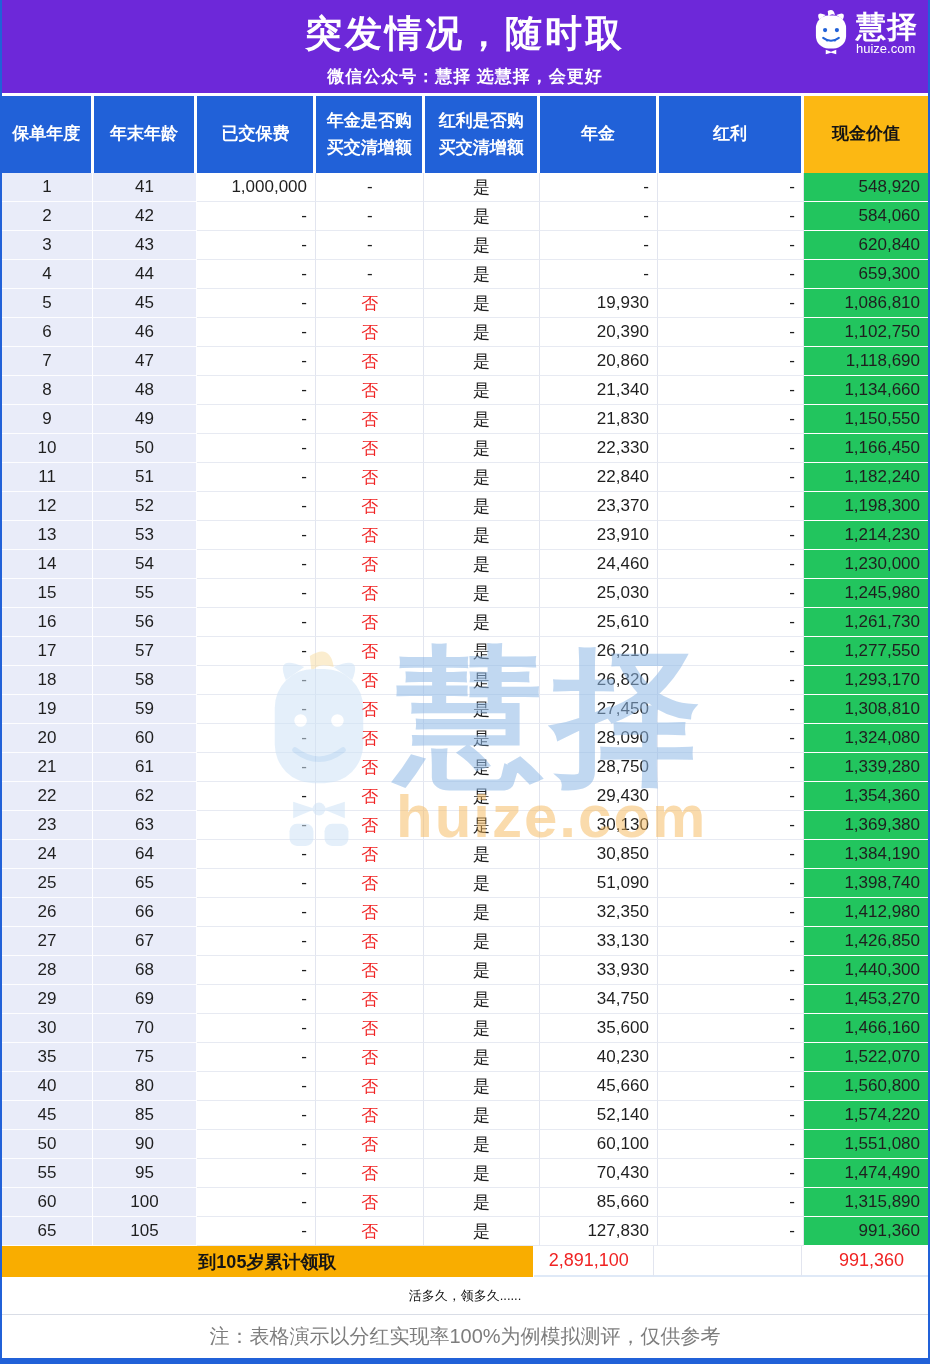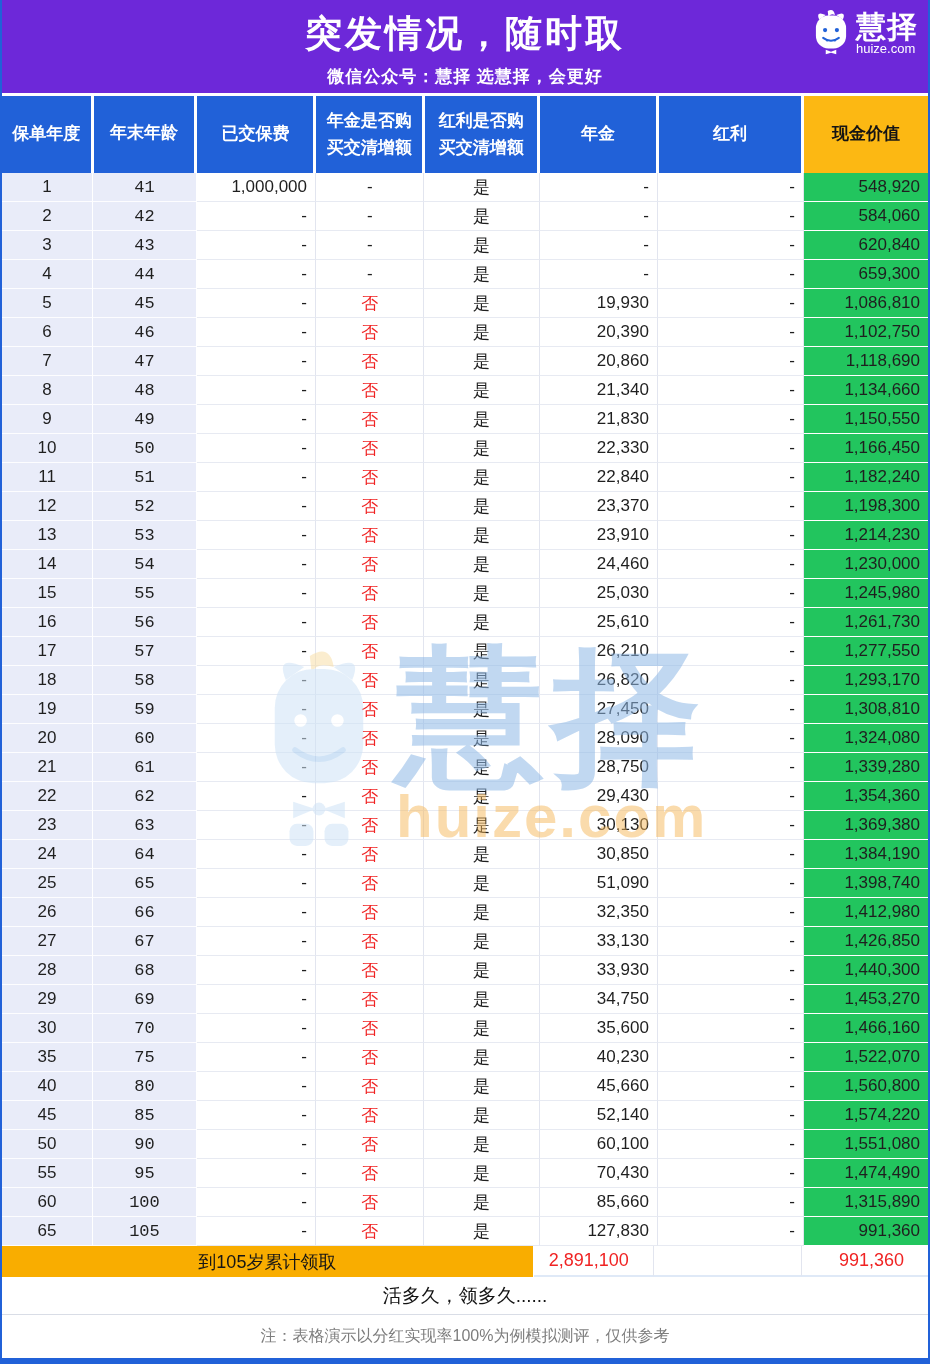--- a/index.html
+++ b/index.html
@@ -16,46 +16,46 @@
   .logo-text { margin-left:4px; color:#fff; }
   .logo-zh { font-size:30px; font-weight:bold; letter-spacing:1px; line-height:30px; }
   .logo-en { font-size:13px; line-height:14px; }
 
   
   .thead { display:flex; height:80px; background:#2161d8; border-top:3px solid #fff; }
   .th { color:#fff; font-weight:bold; font-size:17px; line-height:1.55; display:flex; align-items:center;
         justify-content:center; text-align:center; border-right:3px solid #fff; padding:0 10px; }
   .th.last { background:#fcb813; color:#141414; border-right:none; }
 
-  .w1{width:95px;} .w2{width:108px;font-family:Liberation Mono, monospace;} .w3{width:124px;} .w4{width:113px;}
+  .w1{width:95px;} .w2{width:108px;} .w3{width:124px;} .w4{width:113px;}
   .w5{width:120px;} .w6{width:123px;text-align:right;} .w7{width:152px;} .w8{width:129px;}
 
   
   .row { display:flex; height:29px; }
   .cell { font-size:17px; color:#1f1f1f; display:flex; align-items:center;
           border-right:1px solid #e2e5ef; border-bottom:1px solid #e7eaf2; }
   .center { justify-content:center; }
   .rightal { justify-content:flex-end; padding-right:8px; }
   .c1,.c2 { background:#e9ecf9; border-right-color:#fff; border-bottom-color:#fdfdff; }
   .c8 { background:#22c55e; border-right:none; border-bottom-color:#fff; }
   .red { color:#f02323; }
 
   
   .summary { display:flex; height:31px; }
   .sum-label { width:548px; background:#f9ad00; color:#151515; font-size:18px;
-               display:flex; align-items:center; justify-content:center; border-right:1px solid #fff; }
+               display:flex; align-items:center; justify-content:center; border-right:1px solid #fff;font-weight:bold; }
   .sum-cell { font-size:18px; display:flex; align-items:center; justify-content:flex-end;
               padding-right:24px; border-right:1px solid #e2e5ef; border-bottom:2px solid #dfe9f7; }
   .sum-cell.lastcell { border-right:none; }
 
   
   .slogan-row { height:38px; display:flex; align-items:center; justify-content:center;
-                font-size:19px; color:#141414; border-bottom:1px solid #d9dde6; }
+                font-size:13px; color:#141414; border-bottom:1px solid #d9dde6; }
   .note-row { height:43px; display:flex; align-items:center; justify-content:center;
-              font-size:16px; color:#7d7d7d; }
+              font-size:20px; color:#7d7d7d; }
 
   
   .watermark { position:absolute; top:642px; left:258px; display:flex; z-index:5; pointer-events:none; }
   .wm-mascot { opacity:0.55; }
   .wm-texts { margin-left:18px; }
   .wm-zh { font-size:148px; line-height:150px; font-weight:bold; letter-spacing:8px; color:rgba(142,184,229,0.55); }
   .wm-en { font-size:60px; line-height:62px; font-weight:bold; color:rgba(246,183,90,0.5); margin-top:-6px; letter-spacing:2px; }
 </style>
 </head>
 <body>

